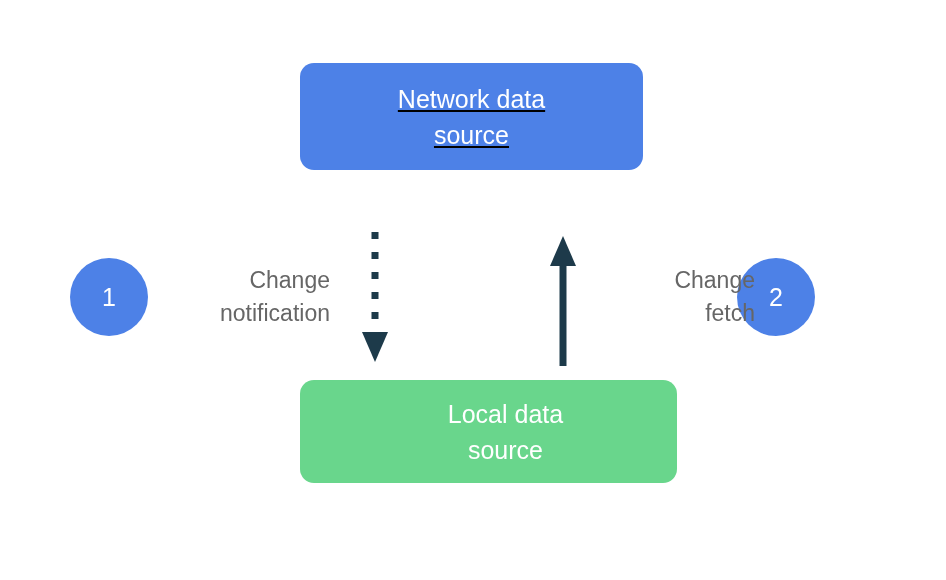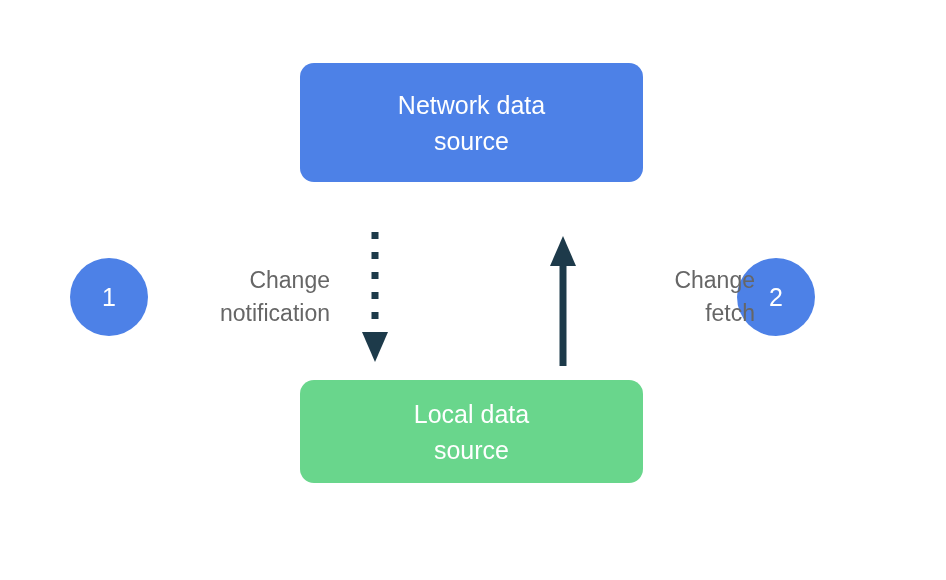--- a/index.html
+++ b/index.html
@@ -27,21 +27,22 @@
     color: #ffffff;
     font-size: 25px;
     line-height: 36px;
     white-space: pre-line;
     font-weight: 400;
   }
   .node-network {
     left: 300px;
     top: 63px;
     width: 343px;
-    height: 119px;
+    height: 107px;
+    text-decoration: underline;
   }
   .node-local {
     left: 300px;
     top: 380px;
     width: 343px;
     height: 103px;
   }
   .badge {
     position: absolute;
     width: 78px;
@@ -79,21 +80,21 @@
 </head>
 <body>
 
 <div class="stage">
 
   <div class="node node-network" style="background: rgb(77, 129, 231);">
     <span class="node-label">Network data
 source</span>
   </div>
 
-  <div class="node node-local" style="background: rgb(105, 214, 140);">
+  <div class="node node-local" style="background: rgb(105, 214, 140); padding-left: 34px;">
     <span class="node-label">Local data
 source</span>
   </div>
 
   <div class="badge badge-1" style="background: rgb(77, 129, 231);">
     <span class="badge-number">1</span>
   </div>
 
   <div class="badge badge-2" style="background: rgb(77, 129, 231);">
     <span class="badge-number">2</span>

